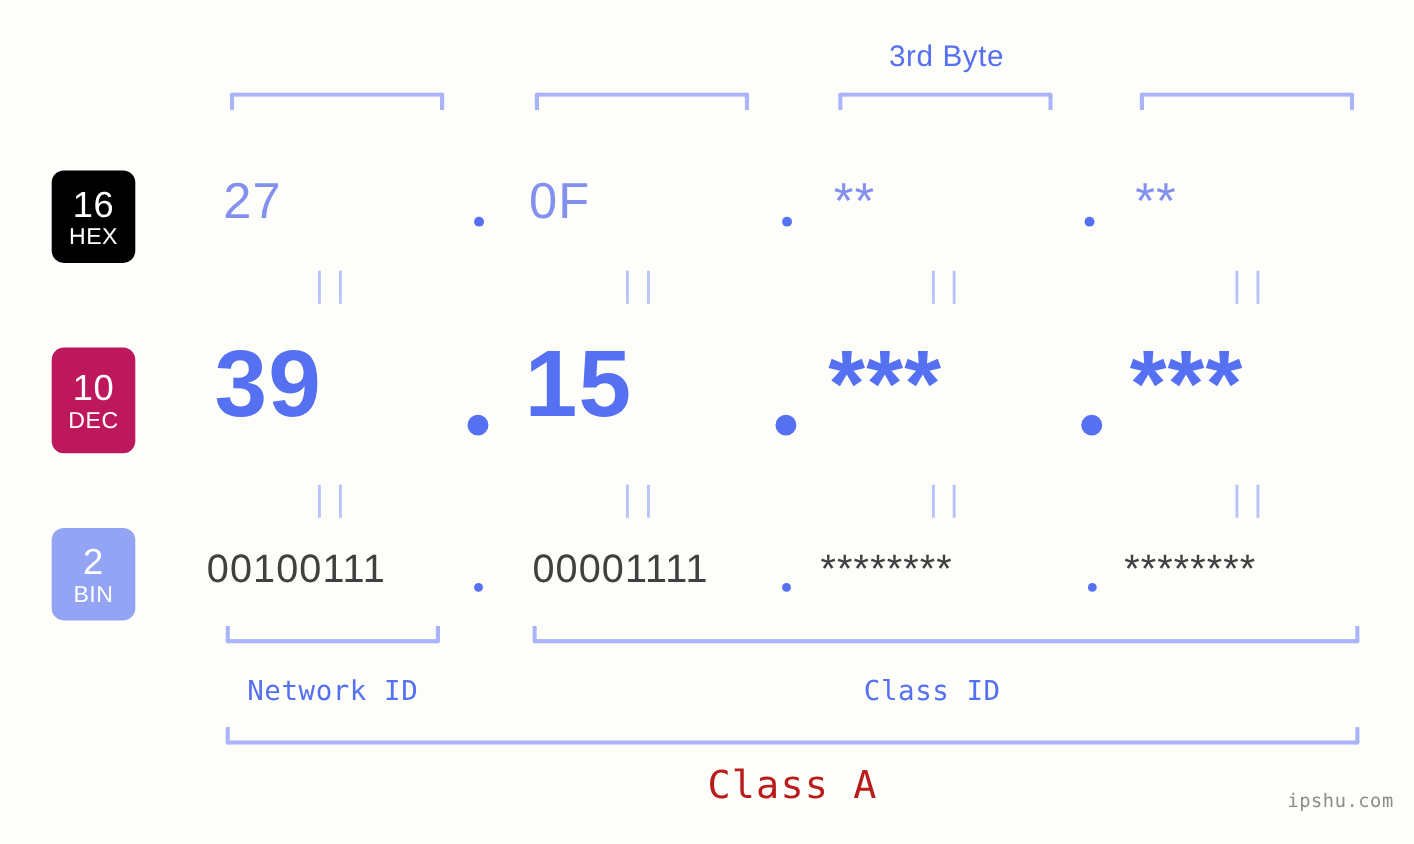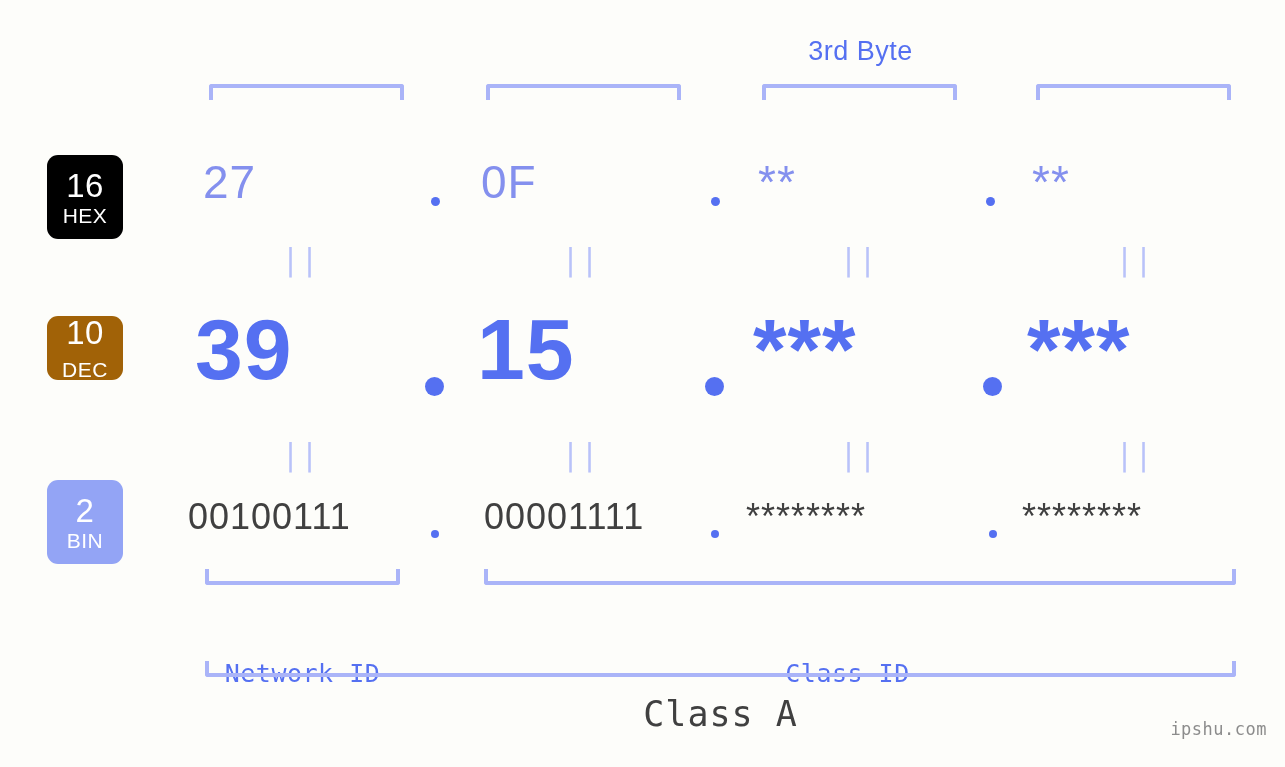--- a/index.html
+++ b/index.html
@@ -120,26 +120,25 @@
 
   
   .id-label {
     position: absolute;
     text-align: center;
     color: #5570f1;
     font-family: "DejaVu Sans Mono", monospace;
     font-size: 25px;
     letter-spacing: 0.5px;
     white-space: nowrap;
-    margin-top: 46px;
   }
   .class-label {
     position: absolute;
     text-align: center;
-    color: #404040;
+    color: #b91c1c;
     font-family: "DejaVu Sans Mono", monospace;
     font-size: 35px;
     letter-spacing: 1px;
     white-space: nowrap;
   }
 
   
   .watermark {
     position: absolute;
     right: 18px;
@@ -159,21 +158,21 @@
 
   <div class="bracket bracket-down" style="left:209px; top:84px; width:195px; height:16px;"></div>
   <div class="bracket bracket-down" style="left:486px; top:84px; width:195px; height:16px;"></div>
   <div class="bracket bracket-down" style="left:762px; top:84px; width:195px; height:16px;"></div>
   <div class="bracket bracket-down" style="left:1036px; top:84px; width:195px; height:16px;"></div>
 
   <div class="badge" style="left:47px; top:155px; height:84px; background:#000000;">
     <span class="num">16</span>
     <span class="abbr">HEX</span>
   </div>
-  <div class="badge" style="left:47px; top:316px; height:64px; background:#a16207;justify-content:space-between;">
+  <div class="badge" style="left:47px; top:316px; height:96px; background:#be185d;">
     <span class="num">10</span>
     <span class="abbr">DEC</span>
   </div>
   <div class="badge" style="left:47px; top:480px; height:84px; background:#93a4f5;">
     <span class="num">2</span>
     <span class="abbr">BIN</span>
   </div>
 
   <div class="row-hex">
     <div class="cell" style="left:203px; top:155px; width:195px;">27</div>

